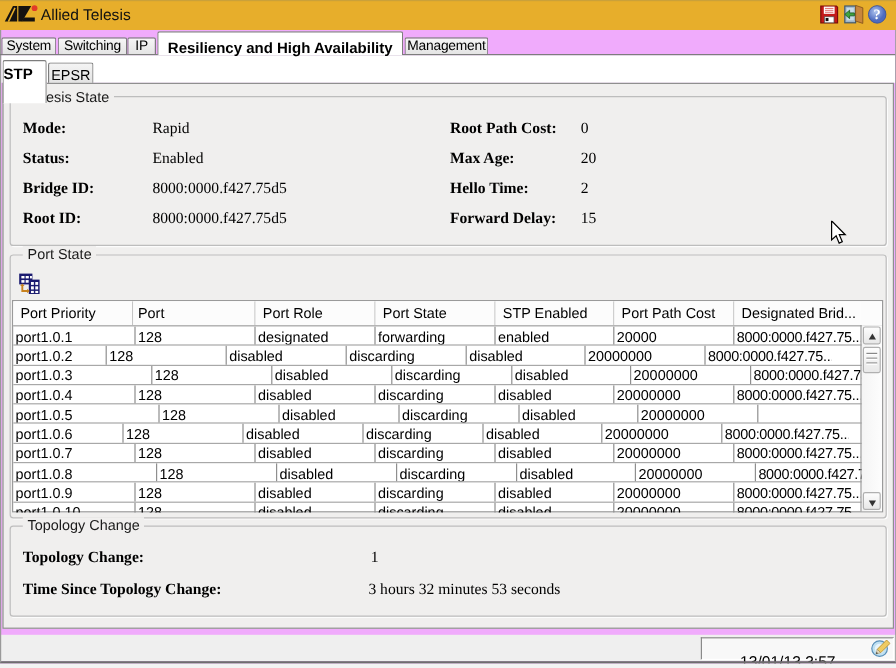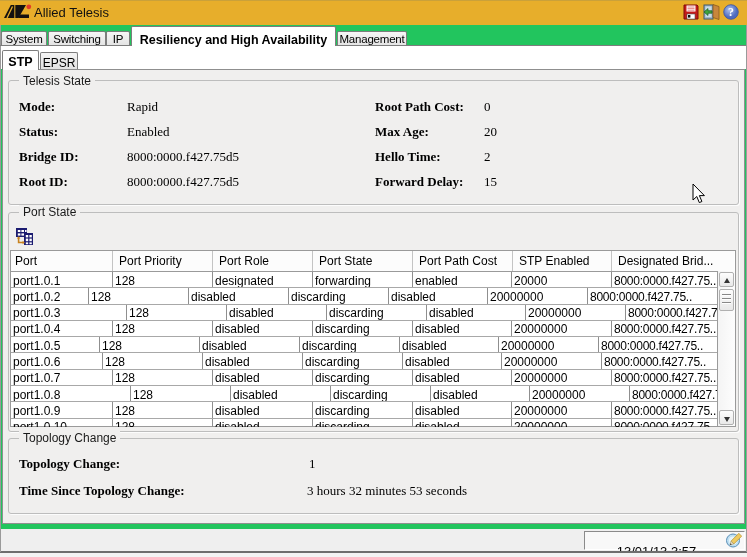--- a/index.html
+++ b/index.html
@@ -1,17 +1,17 @@
 <!DOCTYPE html>
 <html><head>
 <meta charset="utf-8">
 <style>
   html,body{margin:0;padding:0;}
   body{width:747px;height:557px;overflow:hidden;}
-  #app{position:absolute;left:0;top:0;width:747px;height:557px;background:#22c55e;
+  #app{position:absolute;left:0;top:0;width:747px;height:557px;background:#f0abfc;
        font-family:"Liberation Sans",sans-serif;color:#000;}
   .abs{position:absolute;}
   
   #titlebar{left:0;top:0;width:747px;height:25px;background:#E7AE2B;border-top:1px solid #caa13a;box-sizing:border-box;}
   #brand{left:34px;top:5px;font-size:13px;color:#111;}
   
   .tab{box-sizing:border-box;background:#ECECEC;border:1px solid #7d7d7d;border-bottom:none;
        border-radius:2px 2px 0 0;font-size:11.5px;text-align:center;letter-spacing:-0.2px;
        background:linear-gradient(#F6F6F6,#E3E3E3);}
   .tab span{position:relative;top:1px;}
@@ -94,22 +94,22 @@
   </svg>
 
   <div class="abs" id="tabline"></div>
   <div class="abs tab" style="left:1px;top:31px;width:46px;height:15px"><span>System</span></div>
   <div class="abs tab" style="left:48px;top:31px;width:58px;height:15px"><span>Switching</span></div>
   <div class="abs tab" style="left:106px;top:31px;width:24px;height:15px"><span>IP</span></div>
   <div class="abs" id="atab" style="left:131px;top:26px;width:205px;height:20px"><span style="position:relative;top:6px">Resiliency and High Availability</span></div>
   <div class="abs tab" style="left:337px;top:31px;width:70px;height:15px"><span>Management</span></div>
 
   <div class="abs" id="band"></div>
-  <div class="abs stab" style="left:2px;top:50px;width:37px;height:20px;background:#FFFFFF;z-index:4;
-       font-weight:bold;font-size:12.5px;text-align:center"><span style="position:relative;top:4px">STP</span></div>
+  <div class="abs stab" style="left:2px;top:50px;width:37px;height:36px;background:#FFFFFF;z-index:4;
+       font-weight:bold;font-size:12.5px;text-align:left"><span style="position:relative;top:4px">STP</span></div>
   <div class="abs stab" style="left:40px;top:52px;width:38px;height:18px;background:linear-gradient(#F4F4F4,#E2E2E2);
        font-size:12px;text-align:center"><span style="position:relative;top:3px">EPSR</span></div>
 
   <div class="abs" id="content">
 
     <div class="abs" style="left:0px;top:-1px;width:36px;height:1px;background:#FFFFFF"></div>
 
     <div class="gb" style="left:5px;top:10px;width:729px;height:123px"></div>
     <div class="gbl" style="left:16px;top:4px">Telesis State</div>
     <div class="flab" style="left:16px;top:29px">Mode:</div>
@@ -146,26 +146,26 @@
         <rect x="14.4" y="11.6" width="2.4" height="2.6" fill="#fff"></rect>
       <rect x="10.8" y="15.4" width="2.4" height="1.8" fill="#fff"></rect>
         <rect x="14.4" y="15.4" width="2.4" height="1.8" fill="#fff"></rect>
       <path d="M3.6,10.5 v5 h5" fill="none" stroke="#C8821E" stroke-width="1.6"></path>
       <path d="M3.6,9.2 l-1.8,2.2 h3.6 z" fill="#C8821E"></path>
       <path d="M9.8,15.5 l-2.2,-1.8 v3.6 z" fill="#C8821E"></path>
     </svg>
 
     <div class="abs" id="tbl">
       <div style="height:20px;border-bottom:1px solid #9a9a9a;overflow:hidden">
+        <div class="hcell" style="width:100px">Port Priority</div>
         <div class="hcell" style="width:102px;padding-left:4px">Port</div>
-        <div class="hcell" style="width:100px">Port Priority</div>
         <div class="hcell" style="width:100px">Port Role</div>
         <div class="hcell" style="width:100px">Port State</div>
+        <div class="hcell" style="width:99px">STP Enabled</div>
         <div class="hcell" style="width:100px">Port Path Cost</div>
-        <div class="hcell" style="width:99px">STP Enabled</div>
         <div class="hcell" style="width:105px;border-right:none">Designated Brid...</div>
         <div class="hcell" style="width:17px;border-right:none"></div>
       </div>
       <div id="rows" style="height:155px;overflow:hidden">
       <div class="row">
             <div class="dcell" style="width:102px">port1.0.1</div>
             <div class="dcell" style="width:100px">128</div>
             <div class="dcell" style="width:100px">designated</div>
             <div class="dcell" style="width:100px">forwarding</div>
             <div class="dcell" style="width:99px">enabled</div>
@@ -193,21 +193,21 @@
       <div class="row">
             <div class="dcell" style="width:102px">port1.0.4</div>
             <div class="dcell" style="width:100px">128</div>
             <div class="dcell" style="width:100px">disabled</div>
             <div class="dcell" style="width:100px">discarding</div>
             <div class="dcell" style="width:99px">disabled</div>
             <div class="dcell" style="width:100px">20000000</div>
             <div class="dcell" style="width:105px;border-right:none;letter-spacing:-0.25px">8000:0000.f427.75...</div>
           </div>
       <div class="row">
-            <div class="dcell" style="width:89px">port1.0.5</div>
+            <div class="dcell" style="width:122px">port1.0.5</div>
             <div class="dcell" style="width:100px">128</div>
             <div class="dcell" style="width:100px">disabled</div>
             <div class="dcell" style="width:100px">discarding</div>
             <div class="dcell" style="width:99px">disabled</div>
             <div class="dcell" style="width:100px">20000000</div>
             <div class="dcell" style="width:105px;border-right:none;letter-spacing:-0.25px">8000:0000.f427.75...</div>
           </div>
       <div class="row">
             <div class="dcell" style="width:92px">port1.0.6</div>
             <div class="dcell" style="width:100px">128</div>

